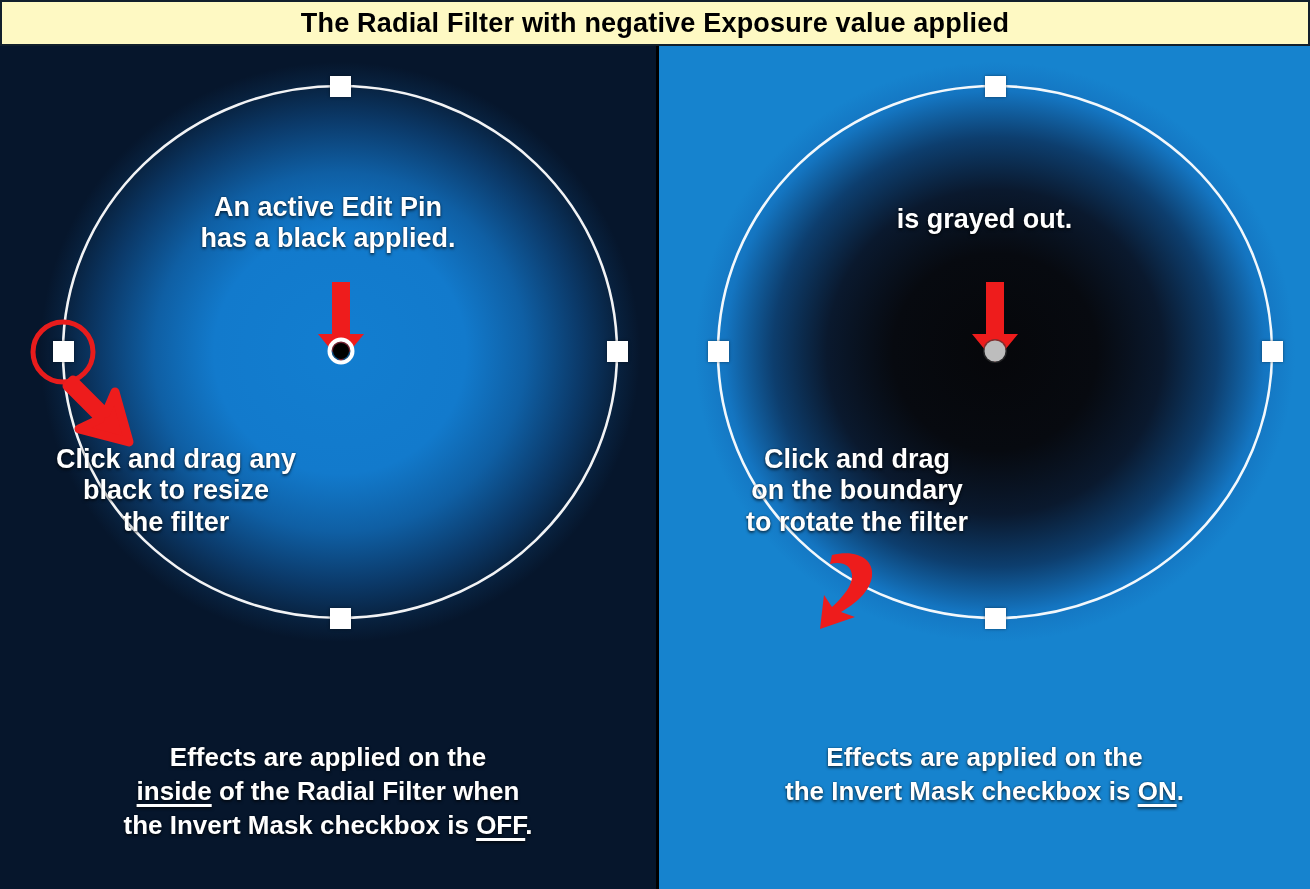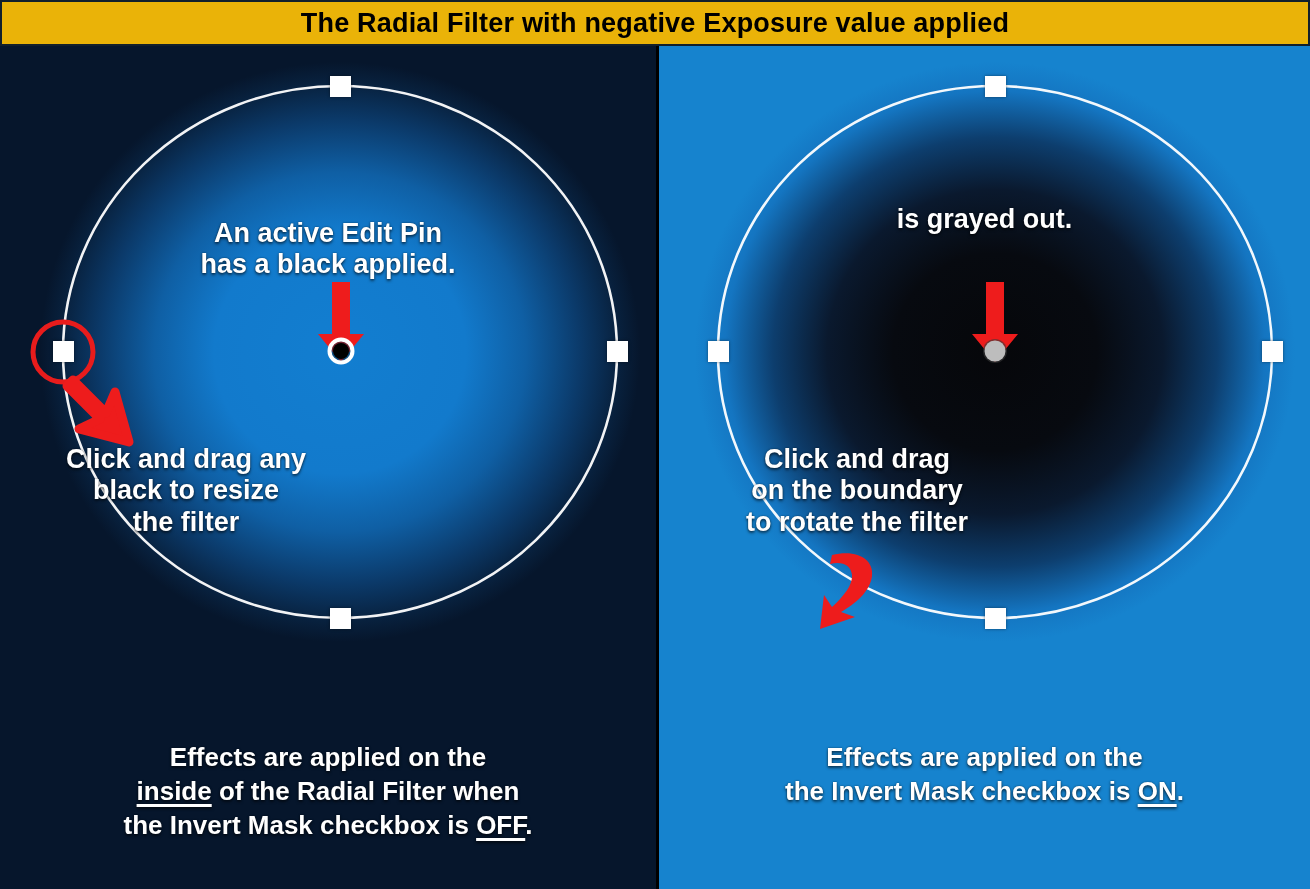--- a/index.html
+++ b/index.html
@@ -3,21 +3,21 @@
 <meta charset="utf-8">
 <style>
   html,body{margin:0;padding:0;background:#ffffff;}
   body{width:1310px;height:889px;overflow:hidden;font-family:"Liberation Sans",sans-serif;}
 
   #app{position:relative;width:1310px;height:889px;background:#000;}
 
   
   .titlebar{
     position:absolute;left:0;top:0;width:1310px;height:46px;
-    background:#eab308;
+    background:#fef9c3;
     border:2px solid #12202c;
     box-sizing:border-box;
     display:flex;align-items:center;justify-content:center;
   }
   .titlebar .title{
     font-size:27px;font-weight:bold;color:#000000;
     letter-spacing:.2px;white-space:nowrap;
     font-family:"Liberation Sans",sans-serif;
   }
 
@@ -110,26 +110,26 @@
           <circle cx="341" cy="305" r="11.5" fill="none" stroke="#ffffff" stroke-width="4"></circle>
           <circle cx="341" cy="305" r="8" fill="#000000"></circle>
         </g>
       </svg>
 
       <div class="handle" style="left:330px;top:30px;"></div>
       <div class="handle" style="left:607px;top:295px;"></div>
       <div class="handle" style="left:330px;top:562px;"></div>
       <div class="handle" style="left:53px;top:295px;"></div>
 
-      <div class="tx tx-pin" style="left:0;top:172px;width:656px;">
+      <div class="tx tx-pin" style="left:0;top:146px;width:656px;">
         <div>An active Edit Pin</div>
         <div>has a black applied.</div>
       </div>
 
-      <div class="tx tx-drag" style="left:10px;top:398px;width:352px;">
+      <div class="tx tx-drag" style="left:0;top:398px;width:352px;">
         <div>Click and drag any</div>
         <div>black to resize</div>
         <div>the filter</div>
       </div>
 
       <div class="tx tx-foot" style="left:0;top:695px;width:656px;">
         <div>Effects are applied on the</div>
         <div><span class="u">inside</span><span> of the Radial Filter when</span></div>
         <div><span>the Invert Mask checkbox is </span><span class="u">OFF</span><span>.</span></div>
       </div>

